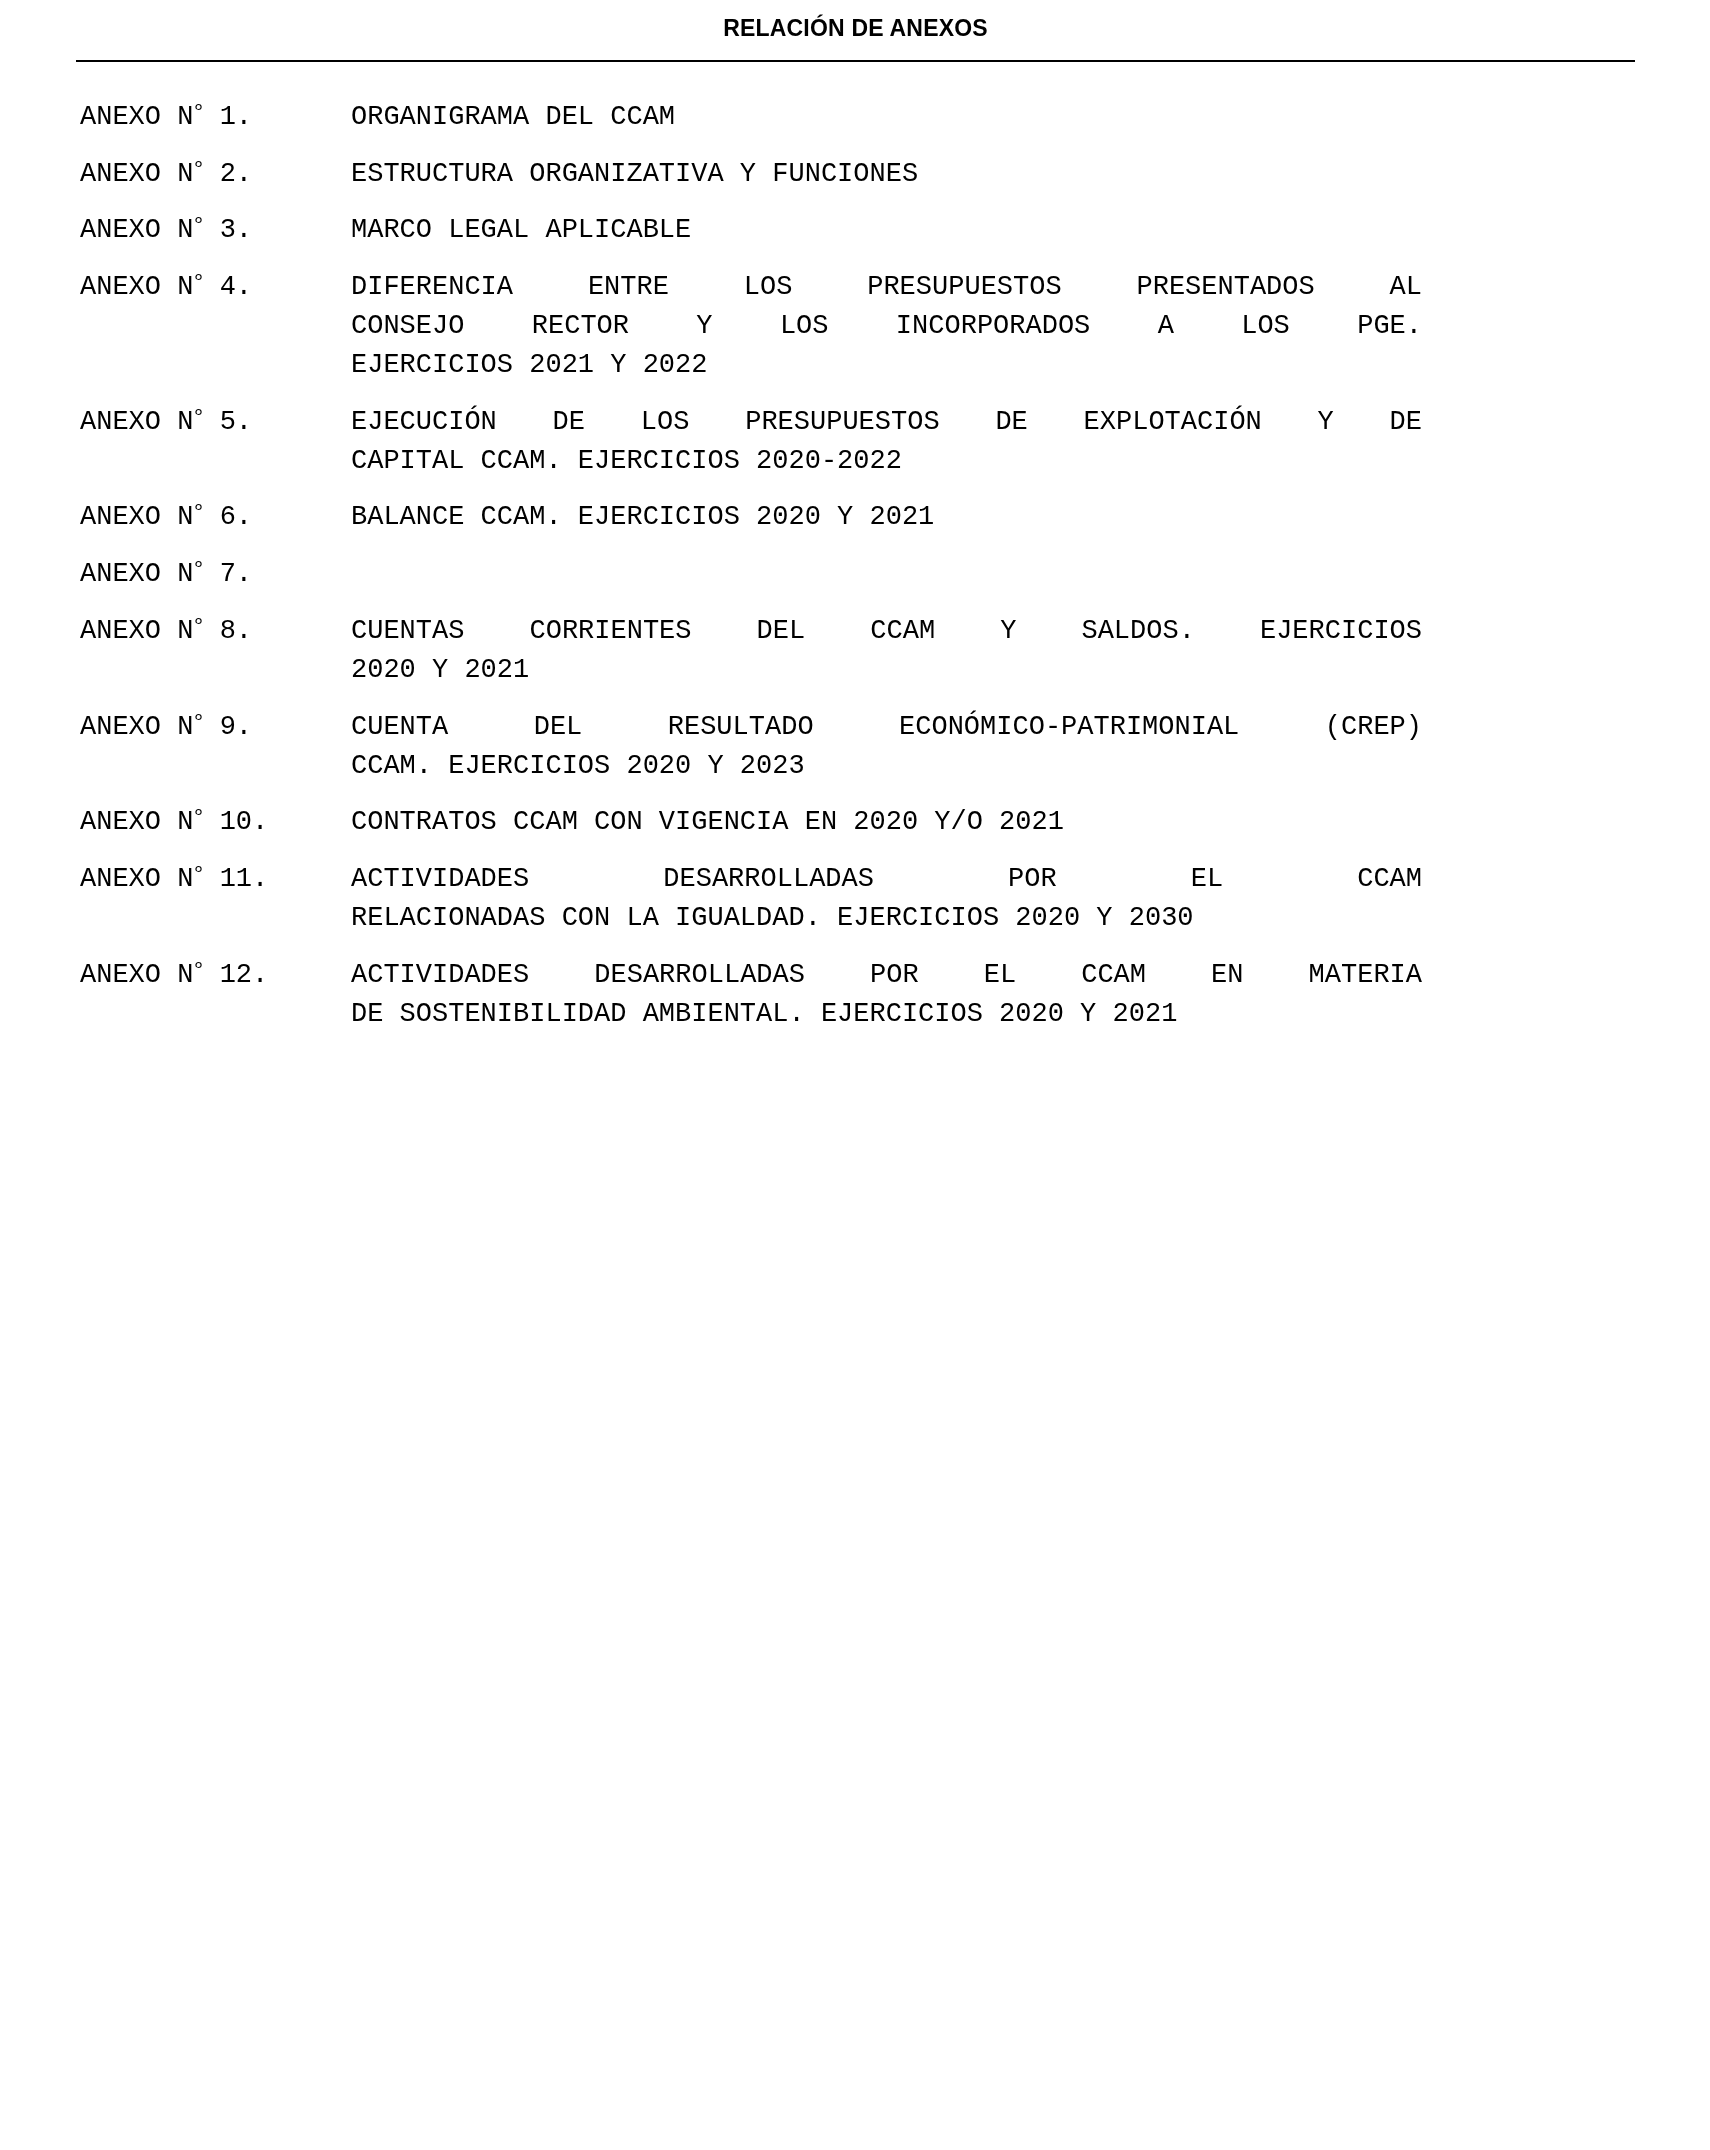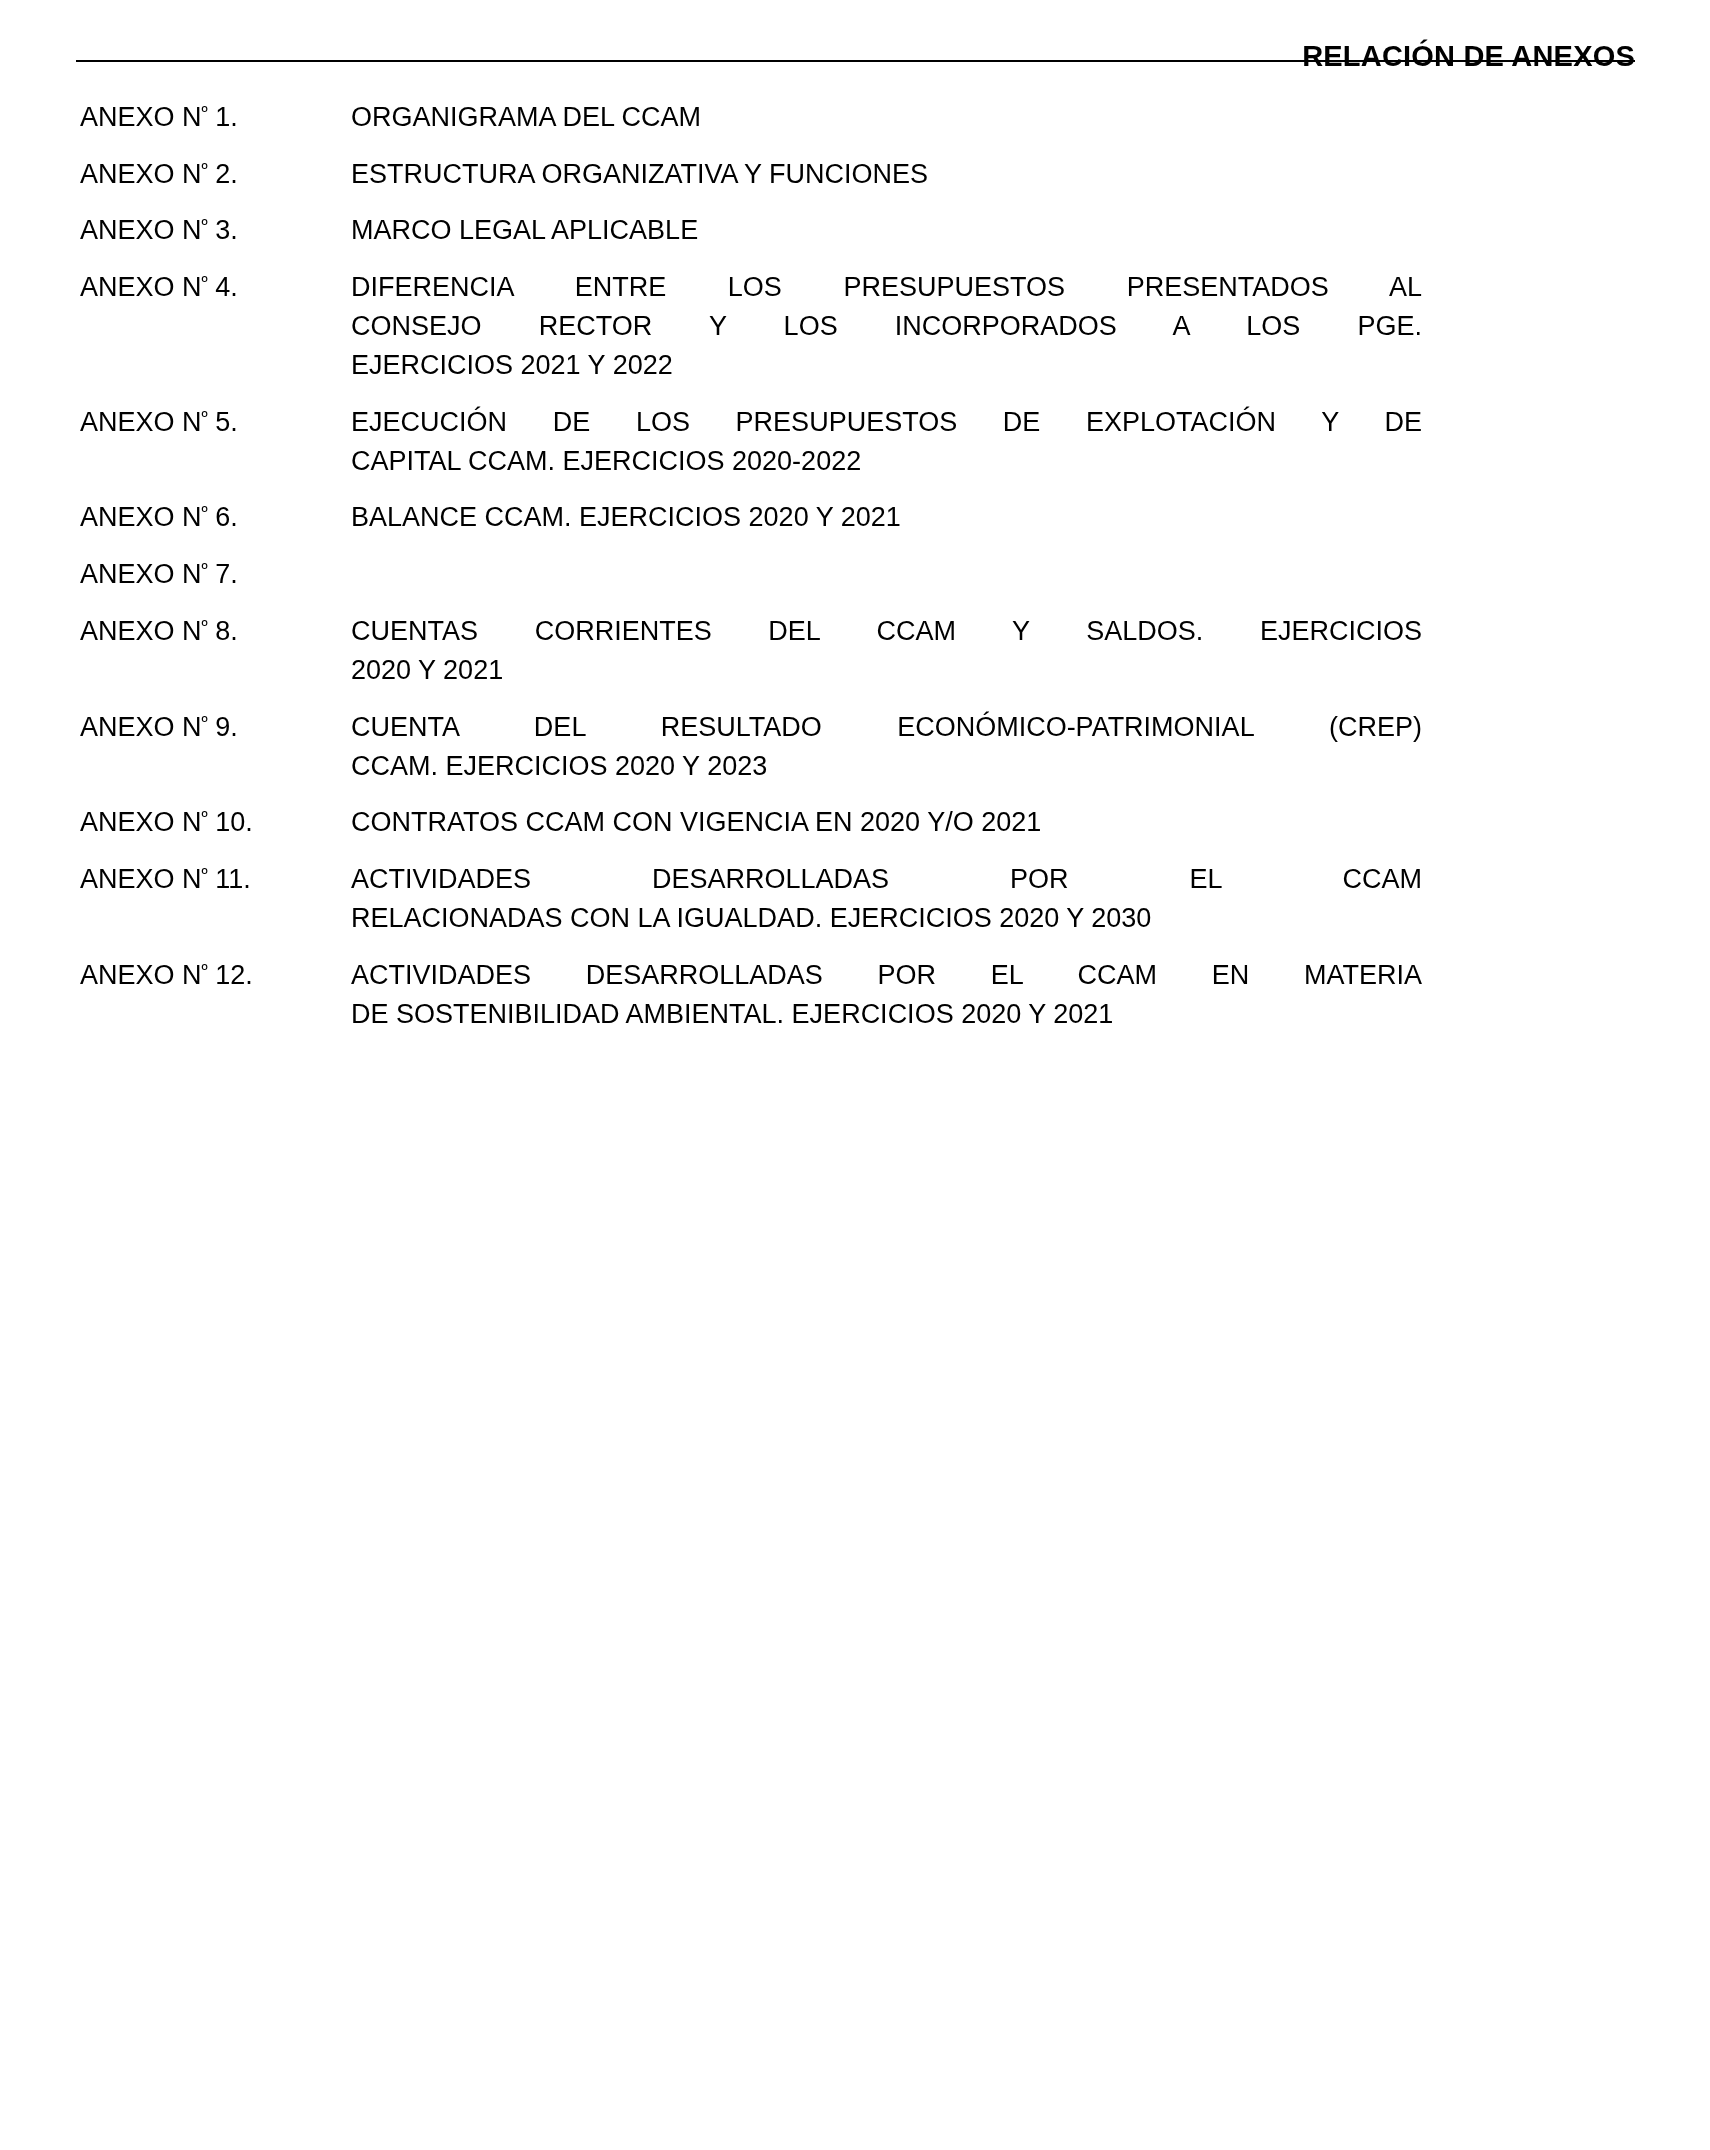--- a/index.html
+++ b/index.html
@@ -21,43 +21,43 @@
     background: #ffffff;
     overflow: hidden;
   }
 
   
   .doc-title {
     position: absolute;
     left: 76px;
     top: 9.7px;
     width: 1559px;
-    text-align: right;
-    font-size: 29px;
+    text-align: center;
+    font-size: 23px;
     font-weight: bold;
     letter-spacing: 0.2px;
     line-height: 37px;
     white-space: nowrap;
-    margin-top: 28px;
   }
   .title-rule {
     position: absolute;
     left: 76px;
     top: 60px;
     width: 1559px;
     height: 0;
     border-top: 2.4px solid #000000;
   }
 
   
   .annex-list {
     position: absolute;
     left: 80px;
     top: 98px;
     width: 1342px;
+    font-family: Liberation Mono, monospace;
   }
   .annex-row {
     display: flex;
     align-items: flex-start;
     margin-bottom: 17.7px;
   }
   .annex-row:last-child { margin-bottom: 0; }
 
   .annex-label {
     flex: 0 0 271px;

